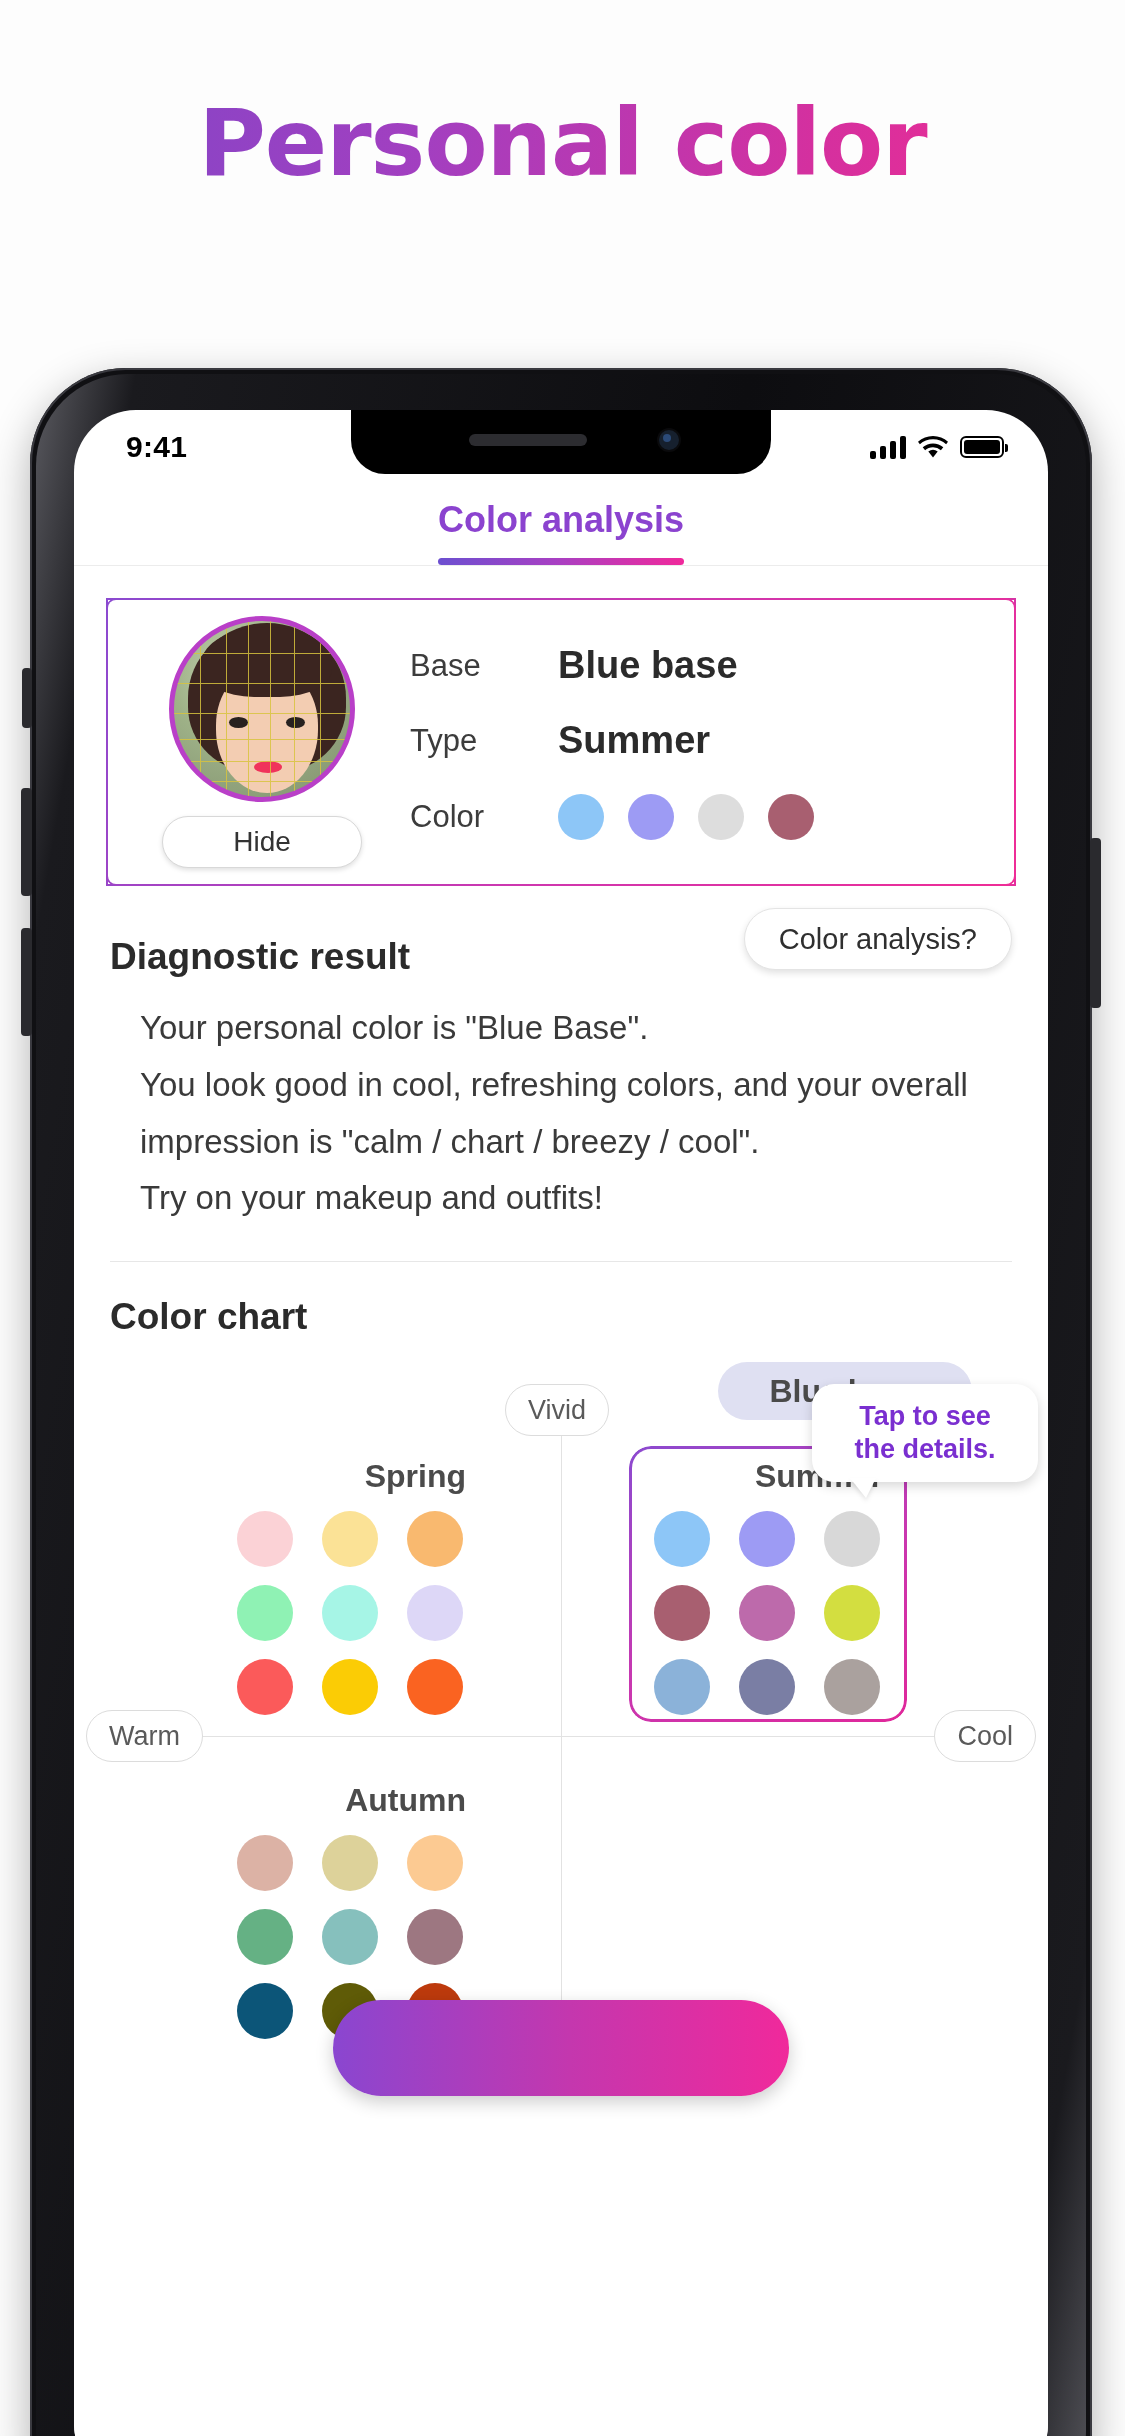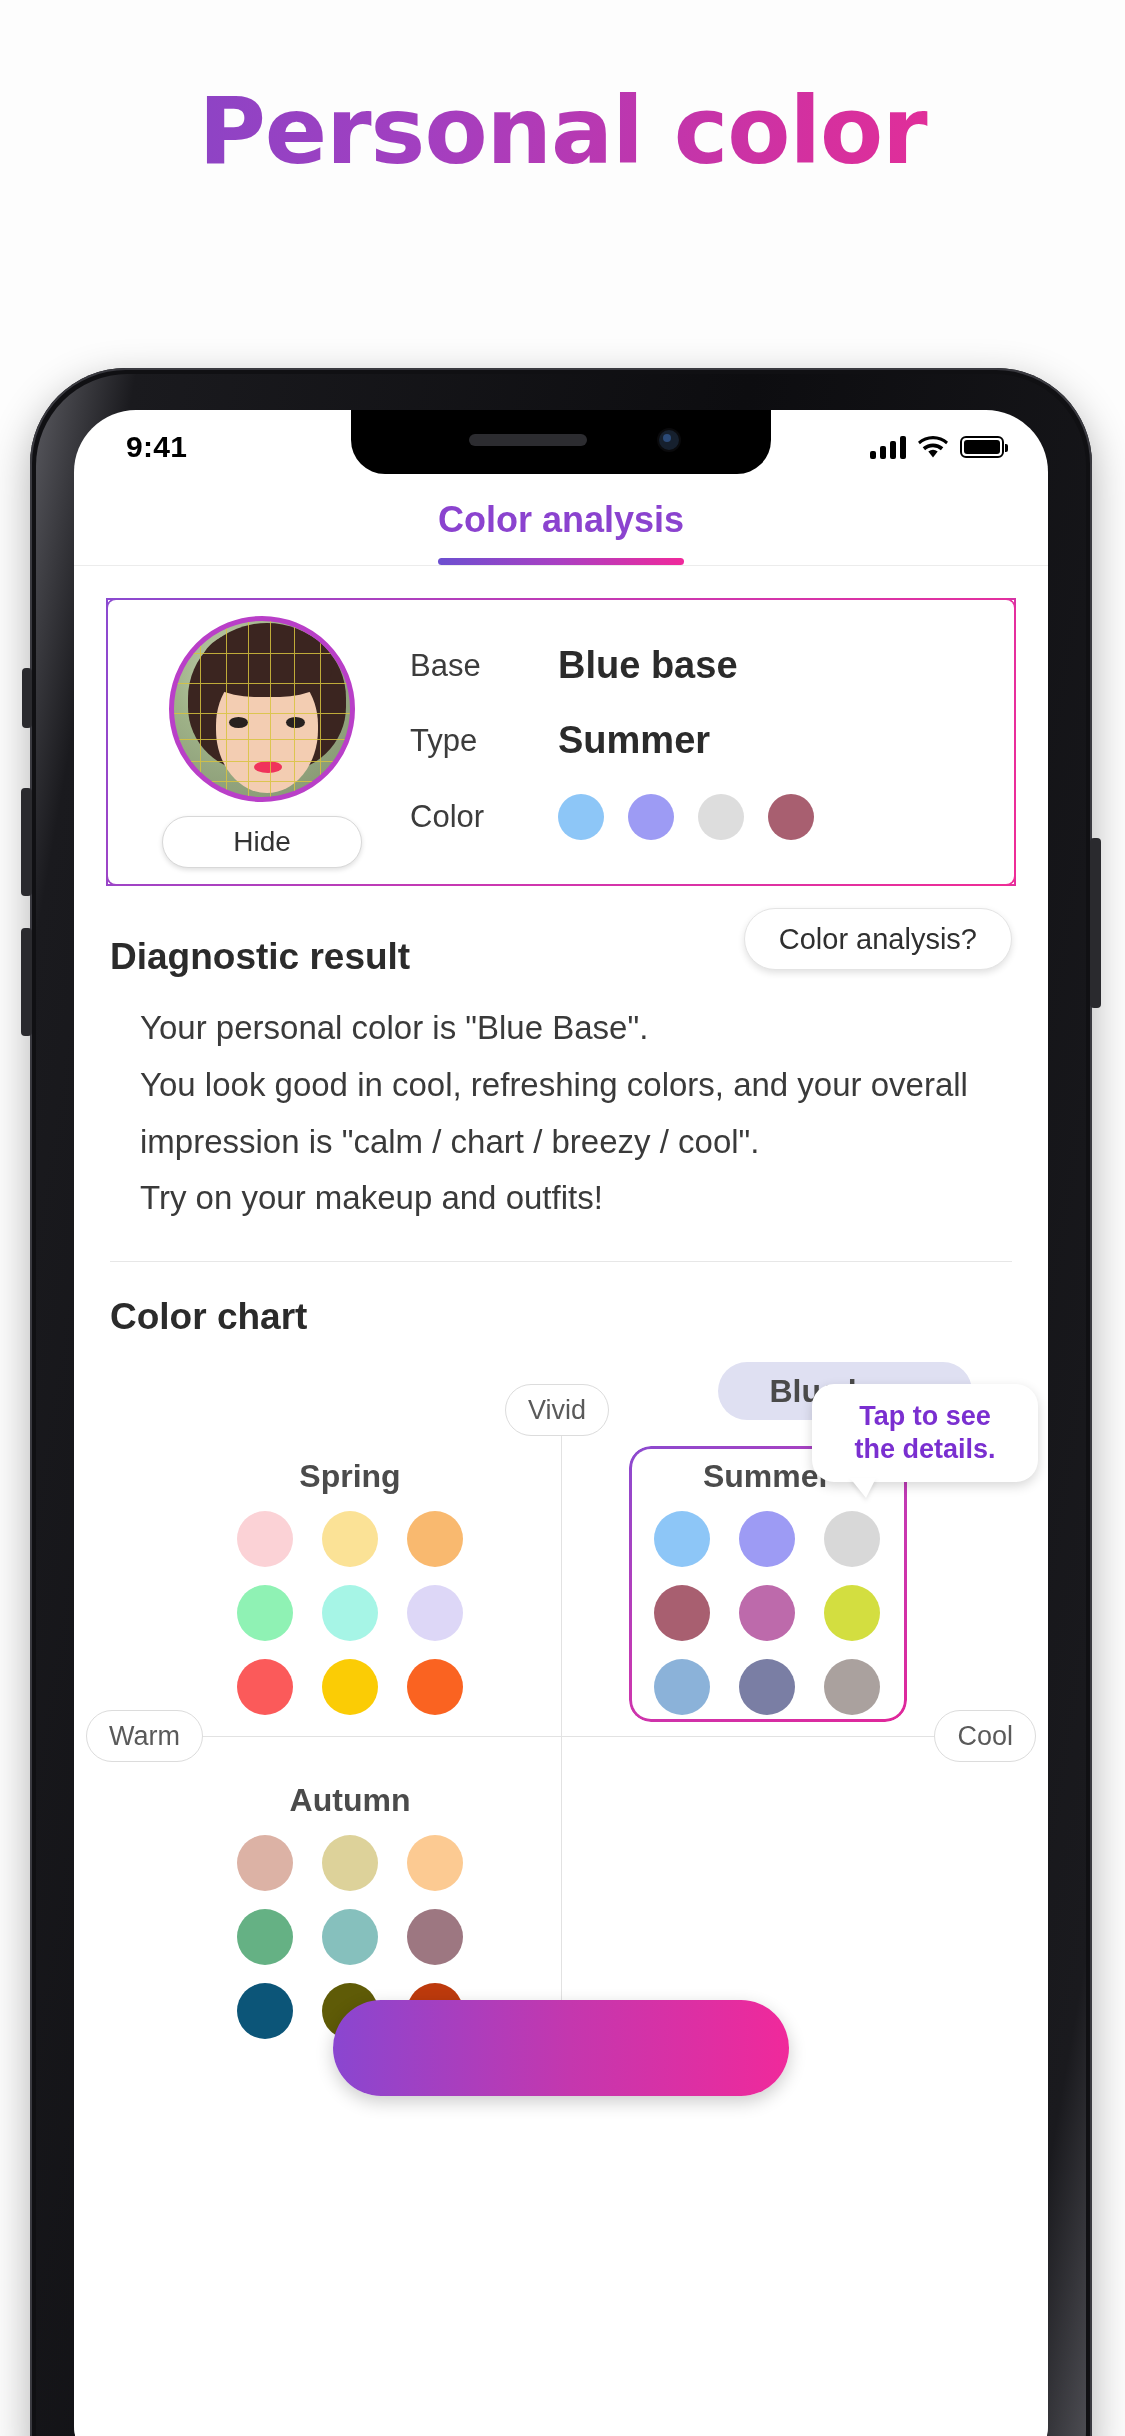--- a/index.html
+++ b/index.html
@@ -6,21 +6,21 @@
   html, body {
     width: 1125px; height: 2436px;
     background: #fdfdfd;
     font-family: "Liberation Sans", sans-serif;
     overflow: hidden;
   }
   .page { position: relative; width: 1125px; height: 2436px; background: #fdfdfd; }
 
   
   .headline {
-    position: absolute; top: 84px; left: 0; width: 1125px;
+    position: absolute; top: 96px; left: 0; width: 1125px;
     text-align: center;
     font-size: 92px; font-weight: 800; line-height: 1.05;
     letter-spacing: -1px;
     background: linear-gradient(95deg, #7b47c9 0%, #a33fc0 38%, #d4309f 72%, #f62b90 100%);
     -webkit-background-clip: text; background-clip: text;
     -webkit-text-fill-color: transparent; color: transparent;
     font-family: "DejaVu Sans", sans-serif;
   }
   .headline .l2 { display:block; }
 
@@ -174,21 +174,21 @@
     position:absolute; height:52px; padding:0 22px; border-radius:26px;
     border:1px solid #dcdcdc; background:#fff;
     display:flex; align-items:center; justify-content:center;
     font-size:27px; color:#5a5a5a;
   }
   .pill-vivid { left:calc(50% - 56px); top:22px;text-align:right; }
   .pill-warm  { left:12px; top:348px; }
   .pill-cool  { right:12px; top:348px; }
 
   .quad { position:absolute; width:232px; }
-  .quad-title { text-align:center; font-size:32px; font-weight:700; color:#4b4b4b; margin-bottom:16px; }
+  .quad-title { text-align:right; font-size:32px; font-weight:700; color:#4b4b4b; margin-bottom:16px; }
   .dots { display:grid; grid-template-columns:repeat(3,1fr); gap:18px 22px; justify-items:center; }
   .dot { width:56px; height:56px; border-radius:50%; }
 
   .q-spring { left:160px; top:96px; }
   .q-summer { left:577px; top:96px; }
   .q-autumn { left:160px; top:420px; }
   .q-winter { left:577px; top:420px; }
 
   .summer-hl {
     position:absolute; left:555px; top:84px; width:278px; height:276px;

